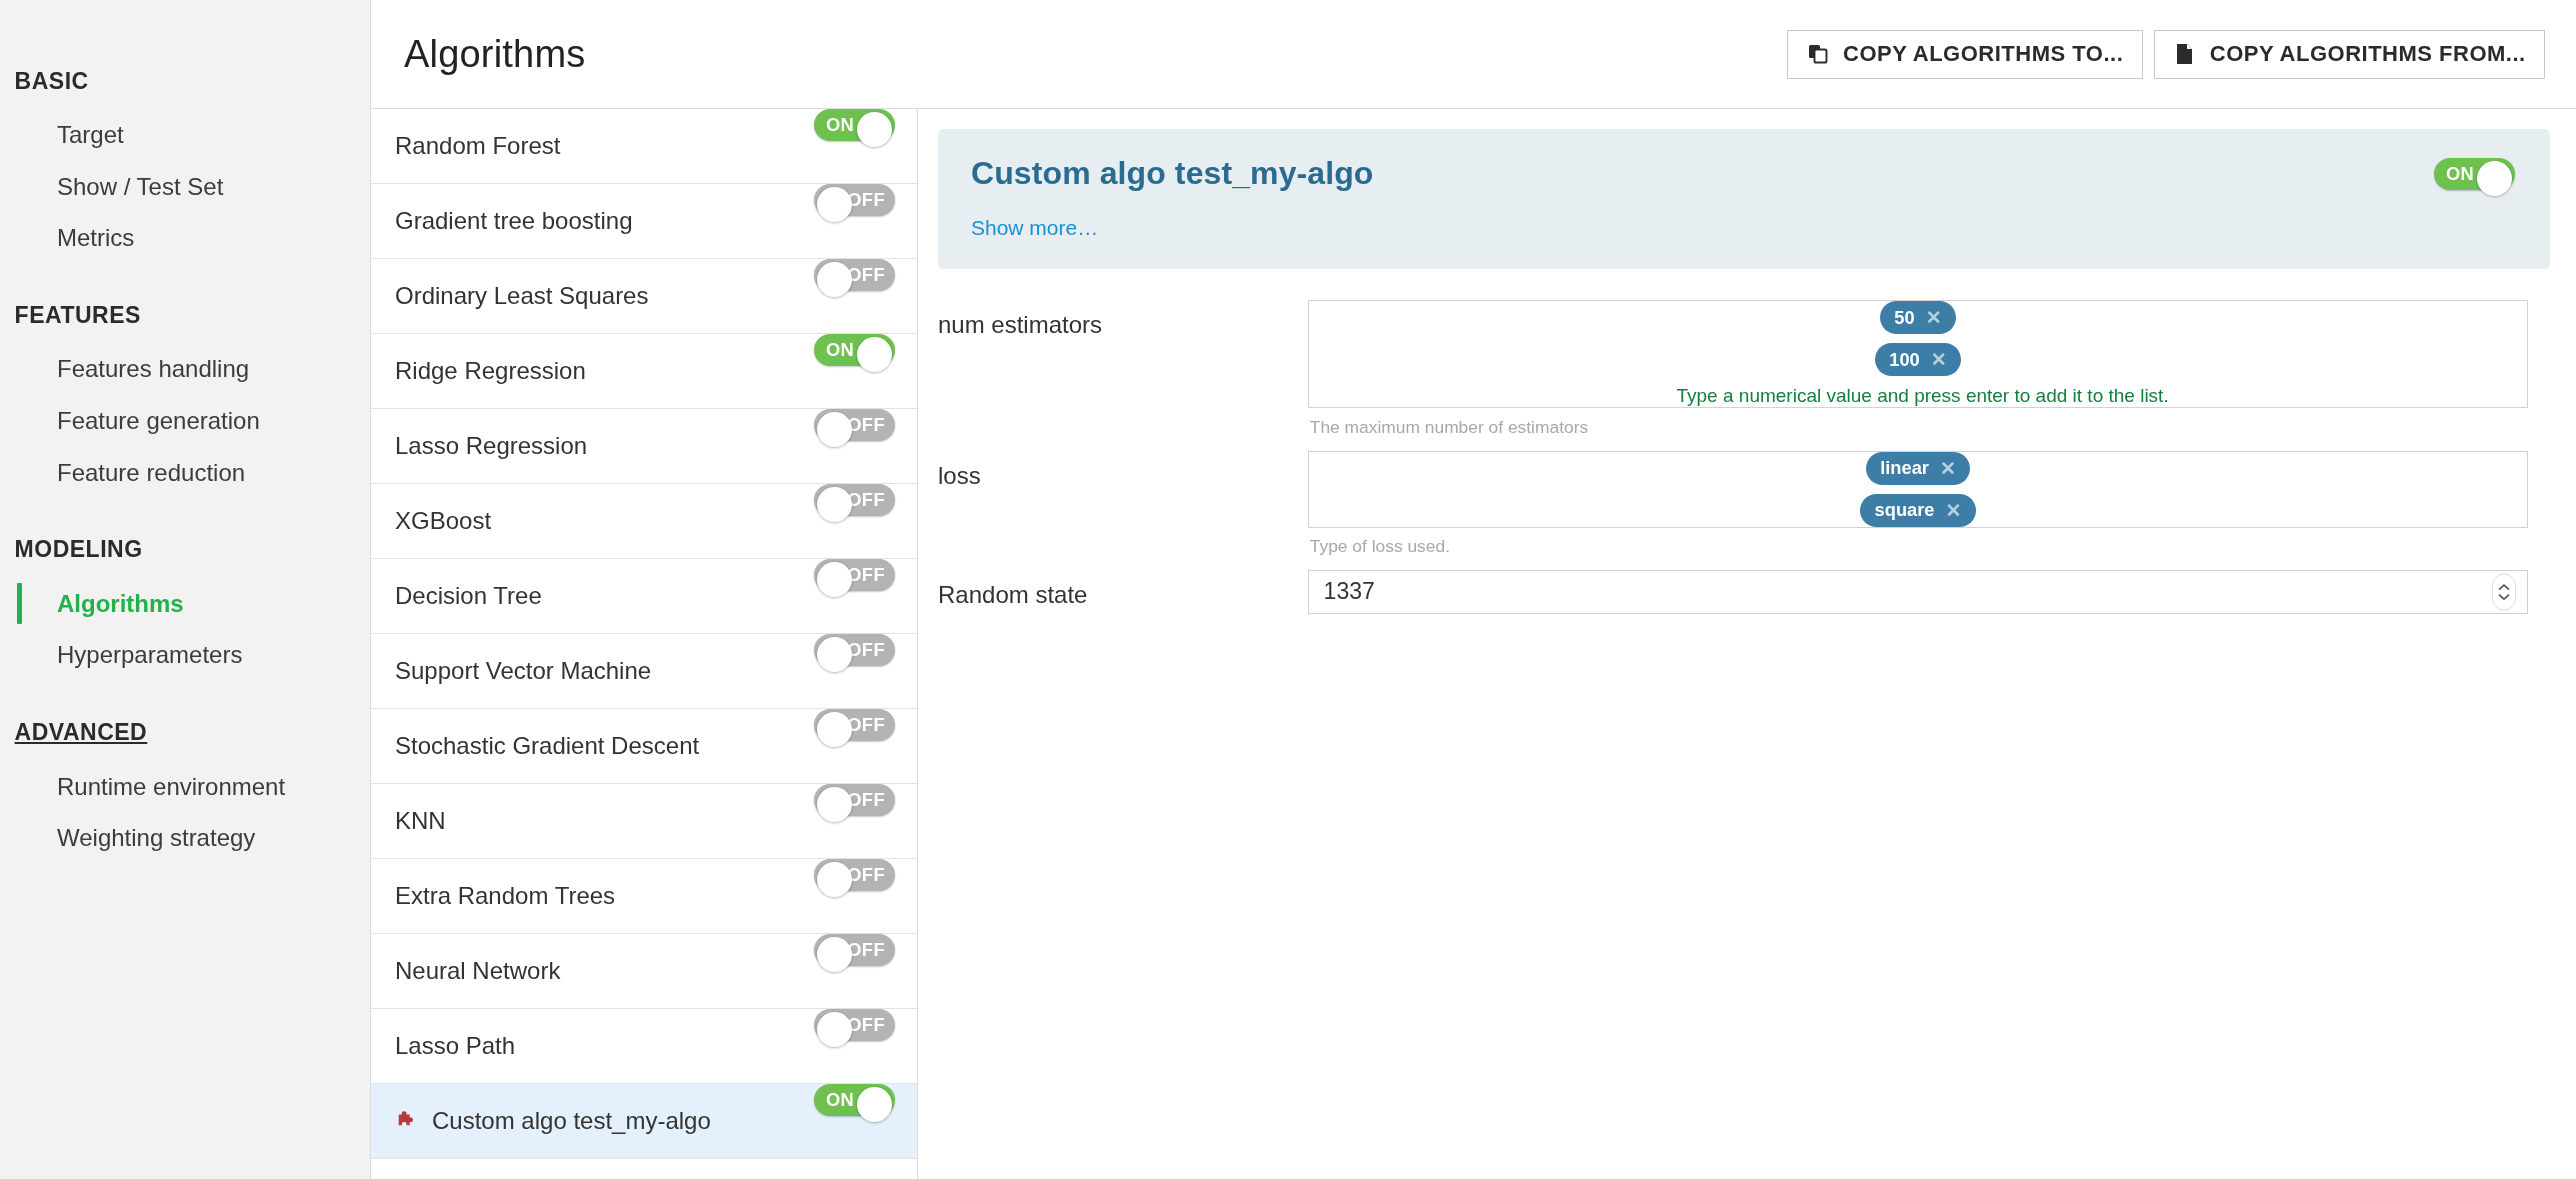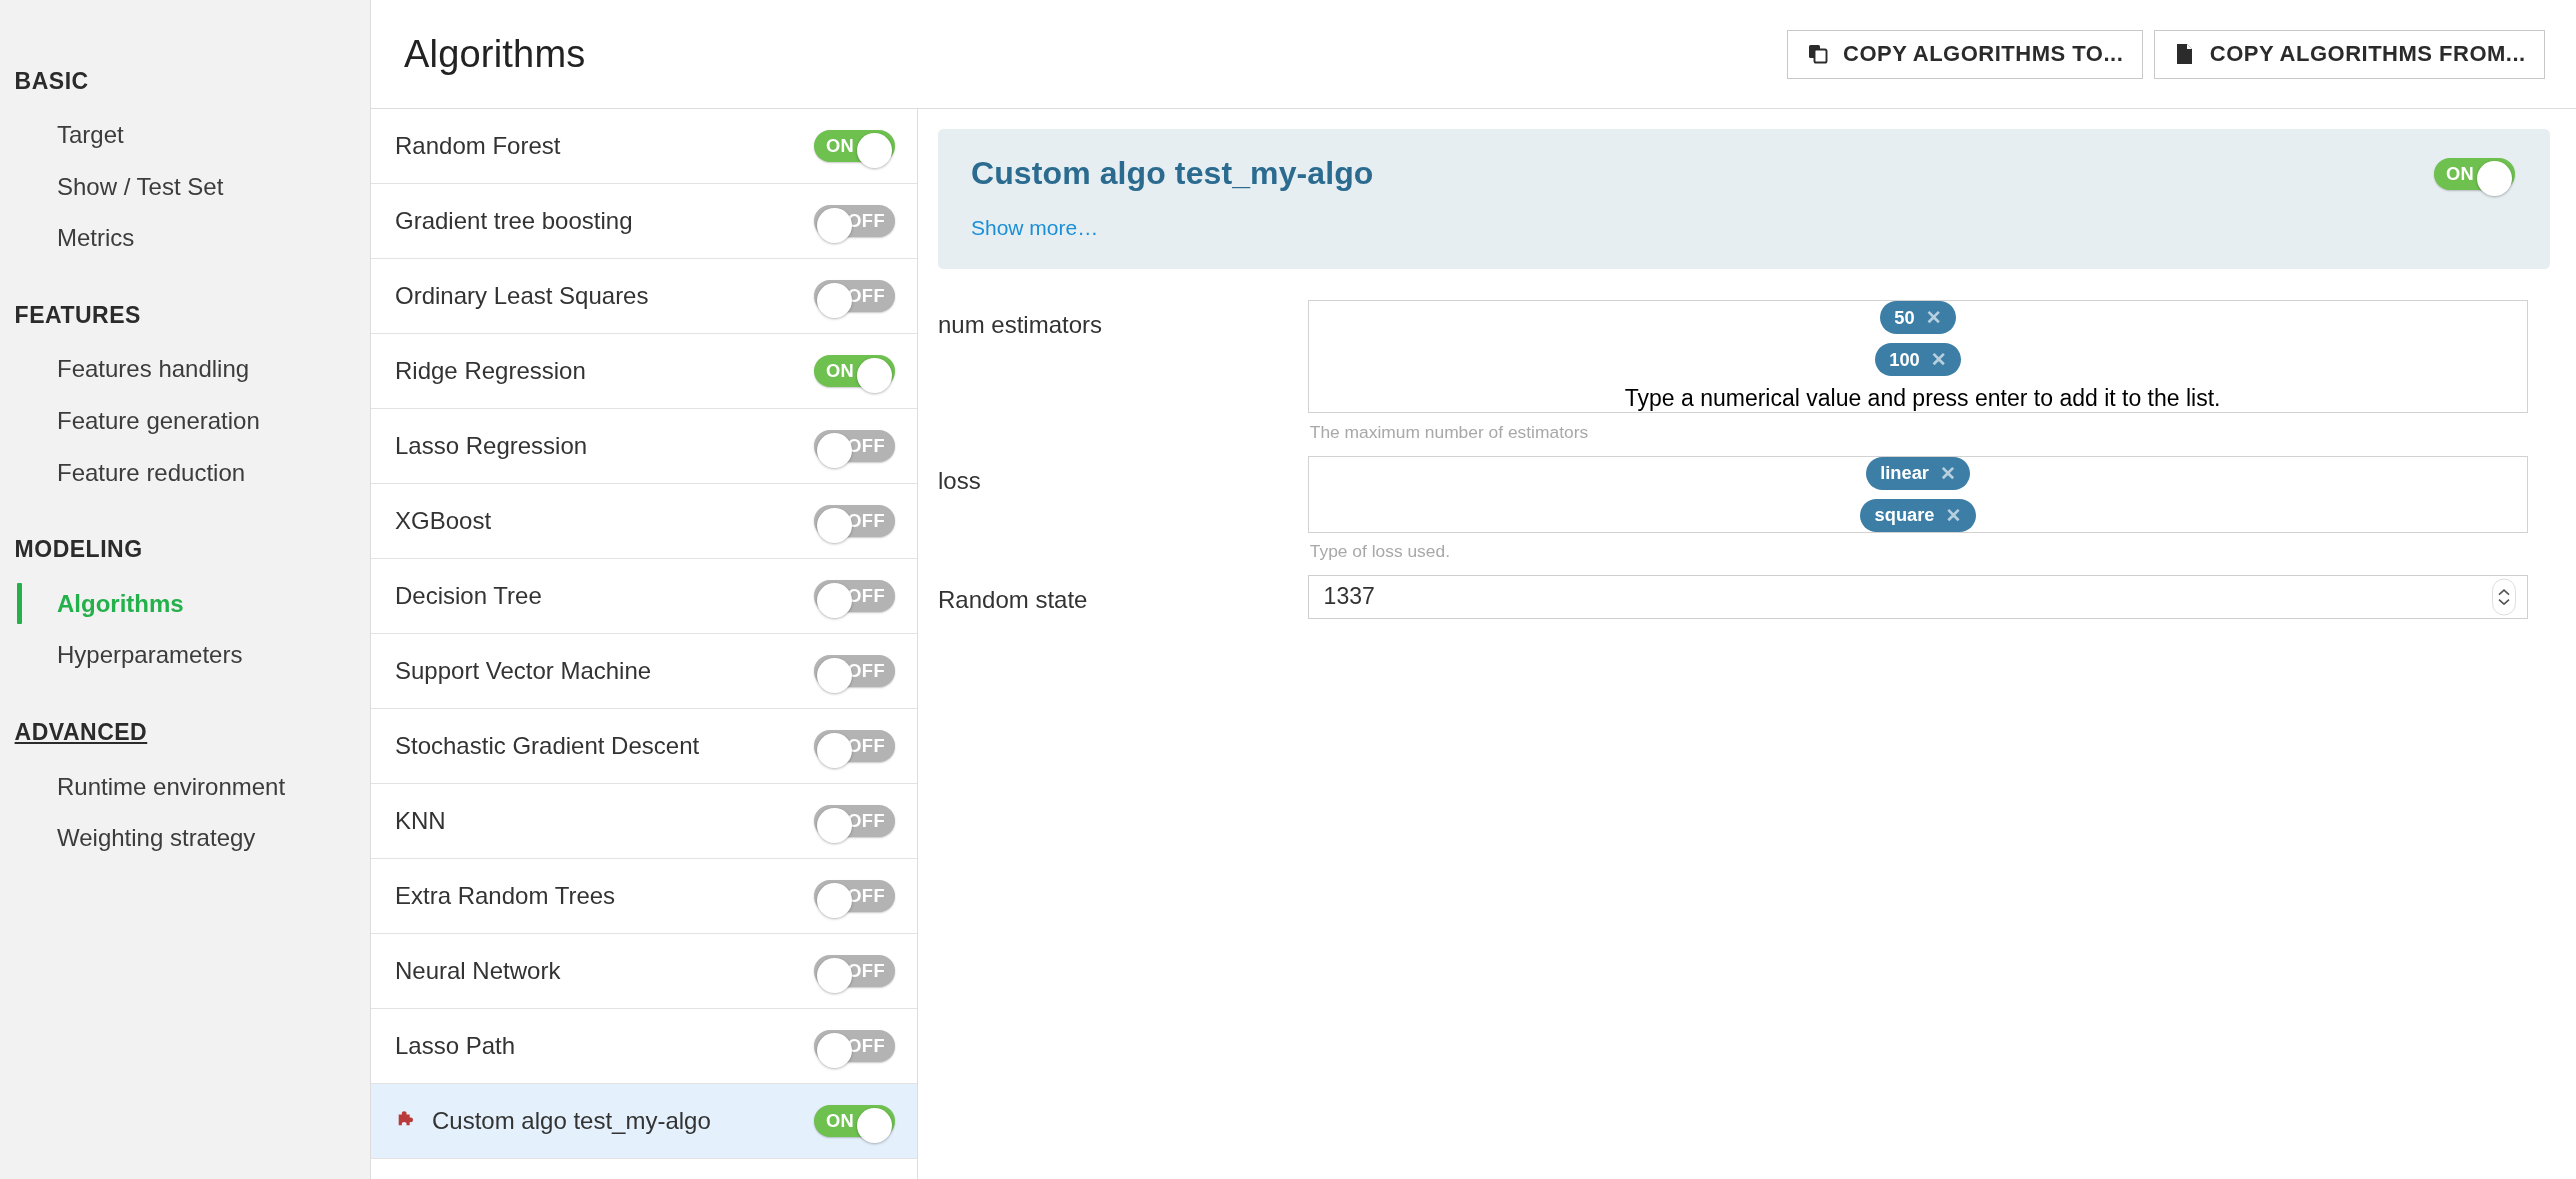--- a/index.html
+++ b/index.html
@@ -70,21 +70,21 @@
 
   .body-split { flex: 1 1 auto; display: flex; min-height: 0; }
 
   
   .algo-list {
     width: 547px; flex: 0 0 547px;
     border-right: 0.9px solid #dcdcdc;
     background: #fff; overflow: hidden;
   }
   .algo-row {
-    height: 75px; display: flex; align-items: center;
+    height: 75px; display: flex; 
     padding: 0 22px 0 24px;
     border-bottom: 0.9px solid #e3e3e3;
     cursor: pointer;
   }
   .algo-row.selected { background: #e4f0fb; }
   .algo-name {
     flex: 1 1 auto; font-size: 24px; color: #333;
     white-space: nowrap; overflow: hidden;
     display: flex; align-items: center; gap: 13px;
   }
@@ -152,21 +152,21 @@
   .chip {
     display: flex; align-items: center; gap: 11px;
     background: #3d7ea6; color: #fff;
     border-radius: 16.5px; height: 33px; padding: 0 14.6px;
     font-size: 18.3px; font-weight: bold; white-space: nowrap;
   }
   .chip .x {
     color: #b8cfdd; font-size: 19px; font-weight: bold;
     line-height: 1; cursor: pointer;
   }
-  .ph { color: #000000; font-size: 23px; padding-left: 9.2px; }
+  .ph { color: #15803d; font-size: 19px; padding-left: 9.2px; }
   .help {
     font-size: 17.4px; color: #a8a8a8; padding: 8.2px 0 0 1.8px;
   }
   .num-input {
     position: relative; border: 0.9px solid #cfcfcf; background: #fff;
     height: 44px; display: flex; align-items: center; padding: 0 14.6px;
   }
   .num-val { font-size: 23px; color: #333; }
   .spinner {
     position: absolute; right: 11px; top: 50%;

